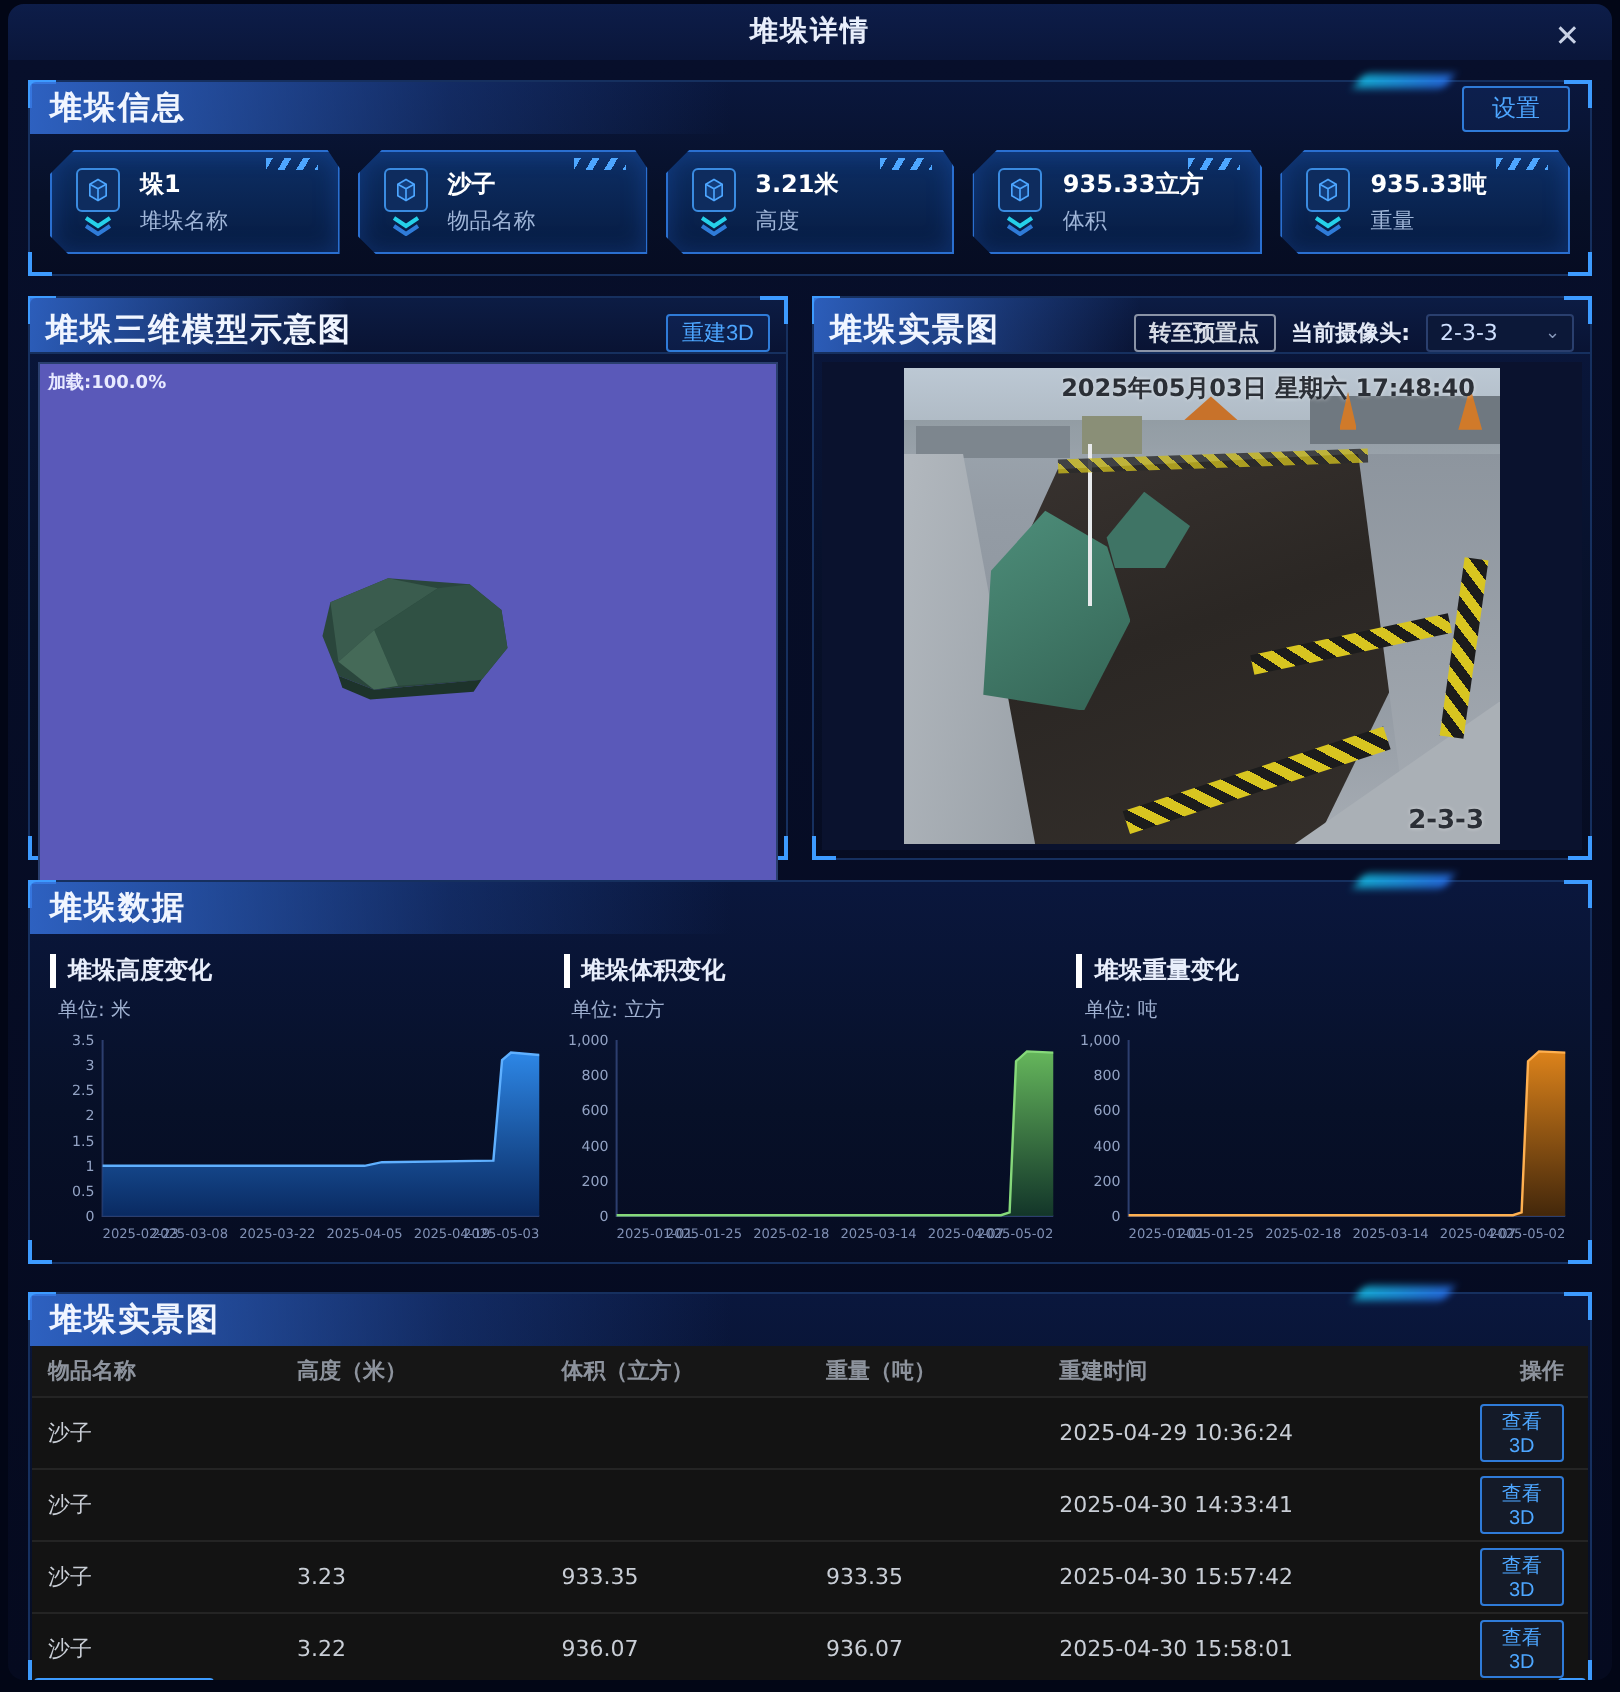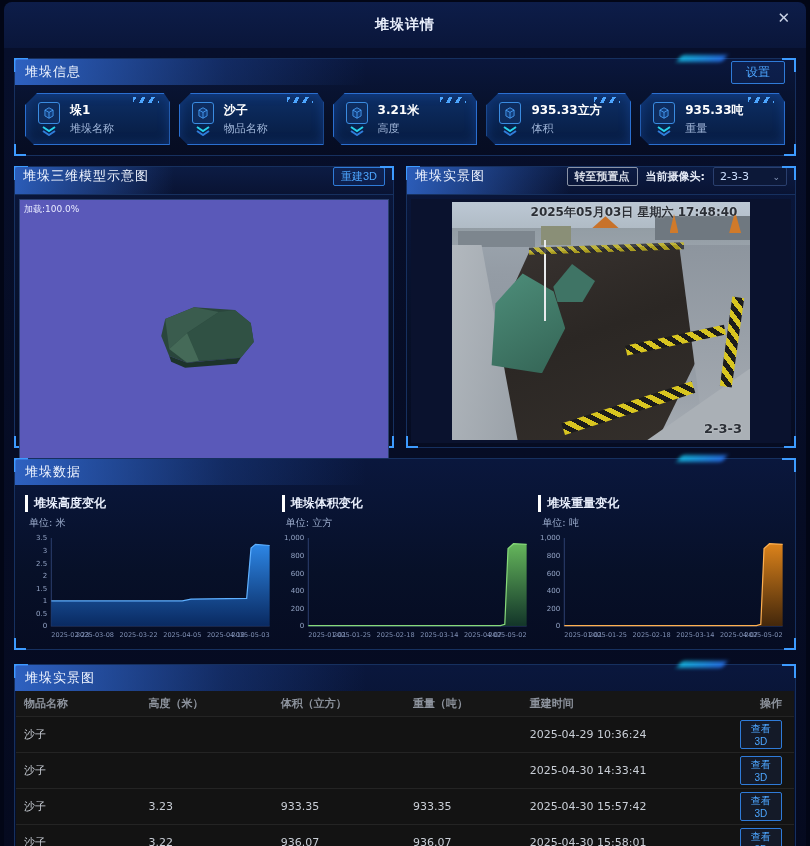--- a/index.html
+++ b/index.html
@@ -1,62 +1,62 @@
 <!DOCTYPE html>
 <html><head>
 <meta charset="utf-8">
 <style>
   * { margin:0; padding:0; box-sizing:border-box; }
   html,body { width:810px; height:846px; background:#020616; font-family:"DejaVu Sans","Liberation Sans",sans-serif; overflow:hidden; }
 
   
-  .titlebar { position:relative; height:46px; background:linear-gradient(180deg,#0d1d49,#0a163a); display:flex; align-items:center; justify-content:center; border-radius:8px 8px 0 0; margin:2px 4px 0 4px; }
+  .titlebar { position:relative; height:28px; background:linear-gradient(180deg,#0d1d49,#0a163a); display:flex; align-items:center; justify-content:center; border-radius:8px 8px 0 0; margin:2px 4px 0 4px; }
   .titlebar .t { color:#e8eefb; font-size:14px; font-weight:bold; letter-spacing:1px; }
   .close { position:absolute; right:16px; top:6px; color:#c9d2e6; font-size:15px; cursor:pointer; line-height:20px; }
   .modal { position:relative; margin:0 4px; height:810px; background:linear-gradient(180deg,#070f2b,#050a1f); border-radius:0 0 8px 8px; padding:10px 10px 0 10px; overflow:hidden; }
 
   
   .sec { position:relative; border:1px solid #16305f; border-radius:3px; background:linear-gradient(180deg,#0a173d 0%,#071028 60%,#060c22 100%); }
   .sec::before, .sec::after, .cor { content:""; position:absolute; width:12px; height:12px; pointer-events:none; }
   .sec::before { left:-1px; top:-1px; border-left:2px solid #3d9bff; border-top:2px solid #3d9bff; }
   .sec::after { right:-1px; top:-1px; border-right:2px solid #3d9bff; border-top:2px solid #3d9bff; }
   .cor { display:block; }
   .cor.bl { left:-1px; bottom:-1px; border-left:2px solid #3d9bff; border-bottom:2px solid #3d9bff; }
   .cor.br { right:-1px; bottom:-1px; border-right:2px solid #3d9bff; border-bottom:2px solid #3d9bff; }
   .deco { position:absolute; top:-4px; right:70px; width:46px; height:7px; background:linear-gradient(90deg,#16d0f8,#2b7bff); filter:blur(2px); opacity:.8; transform:skewX(-30deg); border-radius:2px; }
 
   .sec-head { position:relative; height:26px; display:flex; align-items:center; padding:0 10px; }
   .sec-head .bar { position:absolute; left:0; top:0; height:100%; width:45%; background:linear-gradient(90deg,rgba(52,110,216,.85),rgba(35,80,170,.35) 60%,transparent); border-radius:3px 0 0 0; }
-  .sec-title { position:relative; color:#f0f5ff; font-size:13px; font-weight:normal; letter-spacing:1px; }
+  .sec-title { position:relative; color:#f0f5ff; font-size:16px; font-weight:bold; letter-spacing:1px; }
 
   
   #info-sec { height:98px; }
   .btn-blue { border:1px solid #2f7bd8; color:#4da6ff; background:rgba(25,70,160,.18); font-size:12px; padding:2px 14px; border-radius:2px; cursor:pointer; }
   .cards { display:flex; gap:9px; padding:8px 10px 0 10px; }
   .card { position:relative; flex:1; height:52px; background:linear-gradient(180deg,#0d2f66,#071b40); border:1px solid #2a6fd0; clip-path:polygon(12px 0,calc(100% - 6px) 0,100% 9px,100% 100%,9px 100%,0 calc(100% - 9px),0 12px); display:flex; align-items:center; padding:0 6px 0 12px; box-shadow:inset 0 0 12px rgba(40,120,255,.25); }
   .card::after { content:""; position:absolute; top:3px; right:10px; width:26px; height:6px; background:repeating-linear-gradient(120deg,#4da6ff 0 3px,transparent 3px 8px); }
   .card-ic { display:flex; flex-direction:column; align-items:center; margin-right:10px; }
   .ic-box { width:22px; height:22px; background:#0e2c5e; border:1px solid #3a8be0; border-radius:3px; display:flex; align-items:center; justify-content:center; }
   .chev { margin-top:2px; }
   .card-tx .v { color:#ffffff; font-size:12px; font-weight:bold; }
   .card-tx .l { color:#9fb5d8; font-size:11px; margin-top:2px; }
 
   
   .mid { display:flex; gap:12px; margin-top:10px; }
-  .panel-head { position:relative; height:28px; display:flex; align-items:flex-start; padding:0 8px; background:linear-gradient(180deg,#0c1c44,#091333); border-bottom:1px solid #16305f; border-radius:3px 3px 0 0; }
+  .panel-head { position:relative; height:28px; display:flex; align-items:flex-end; padding:0 8px; background:linear-gradient(180deg,#0c1c44,#091333); border-bottom:1px solid #16305f; border-radius:3px 3px 0 0; }
   .panel-head .bar { position:absolute; left:0; top:0; height:100%; width:42%; background:linear-gradient(90deg,rgba(52,110,216,.8),transparent); }
   .ph-right { margin-left:auto; display:flex; align-items:center; gap:8px; position:relative; }
   .btn-sm-blue { border:1px solid #2f7bd8; color:#4da6ff; background:rgba(25,70,160,.18); font-size:11px; padding:1px 7px; border-radius:2px; cursor:pointer;margin-left:36px; }
   .btn-ghost { border:1px solid #8a93a6; color:#d7dce6; background:transparent; font-size:11px; padding:1px 7px; border-radius:2px; cursor:pointer;font-weight:bold; }
   .cam-lbl { color:#e3e9f5; font-size:11px; font-weight:bold; }
   .dd { display:flex; align-items:center; justify-content:space-between; width:74px; background:#0c1838; border:1px solid #2a3f6e; border-radius:2px; color:#cfe0ff; font-size:11px; padding:2px 6px; cursor:pointer; }
   .dd .ar { color:#8899bb; font-size:9px; }
 
   #model-sec { width:380px; height:282px; }
-  .viewport { position:relative; margin:4px; height:268px; background:#5a59b9; border:1px solid #2a3f6e; }
+  .viewport { position:relative; margin:4px; height:268px; background:#5a59b9; border:1px solid #2a3f6e;font-weight:bold; }
   .loading { position:absolute; left:4px; top:3px; color:#e8eaff; font-size:9px; }
 
   #camera-sec { flex:1; height:282px; }
   .cam-wrap { position:relative; height:244px; margin:4px; display:flex; align-items:center; justify-content:center; background:#0a122e; }
   .photo { position:relative; width:298px; height:238px; overflow:hidden; background:linear-gradient(180deg,#b9c5d1 0%,#aeb9c3 12%,#9aa3ac 16%,#949ca5 30%,#8e969f 60%,#a7adb4 100%); }
   .ph { position:absolute; }
   .timestamp { position:absolute; top:2px; left:50%; transform:translateX(-50%); white-space:nowrap; color:#2b2f36; font-size:12px; font-weight:bold; text-shadow:0 0 2px rgba(255,255,255,.55);margin-left:33px; }
   .cam-id { position:absolute; right:8px; bottom:4px; color:#2b2f36; font-size:13px; font-weight:bold; text-shadow:0 0 2px rgba(255,255,255,.5); }
 
   

